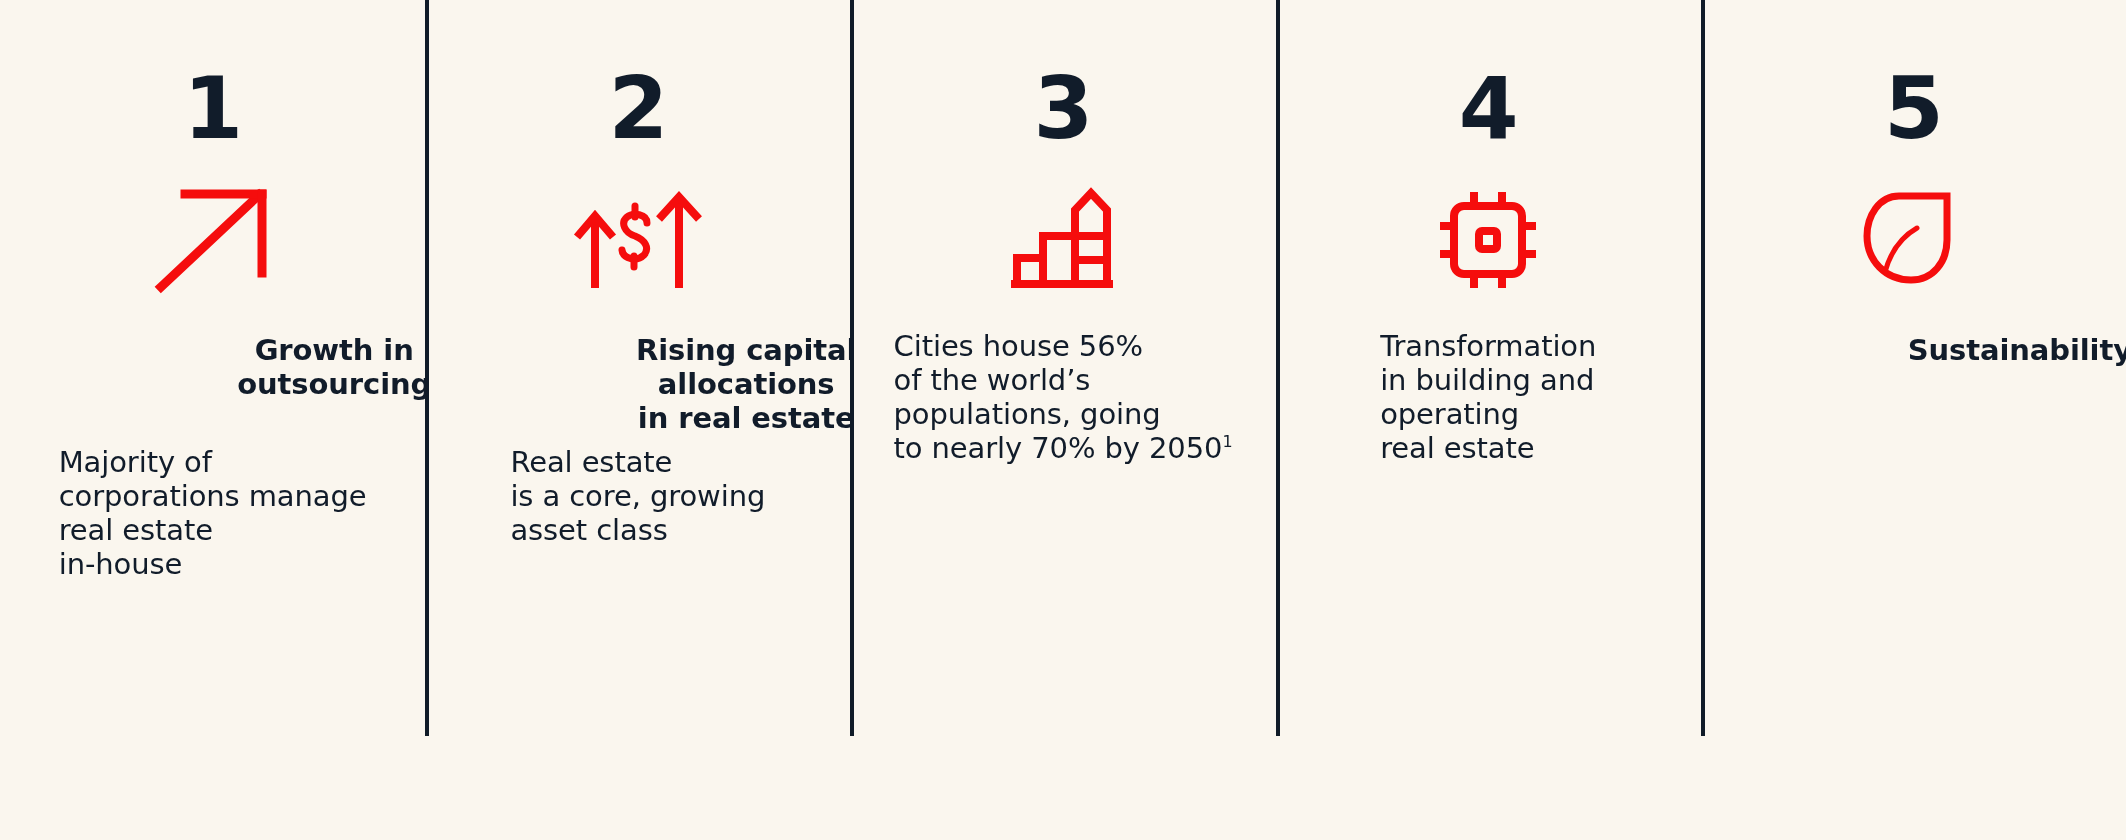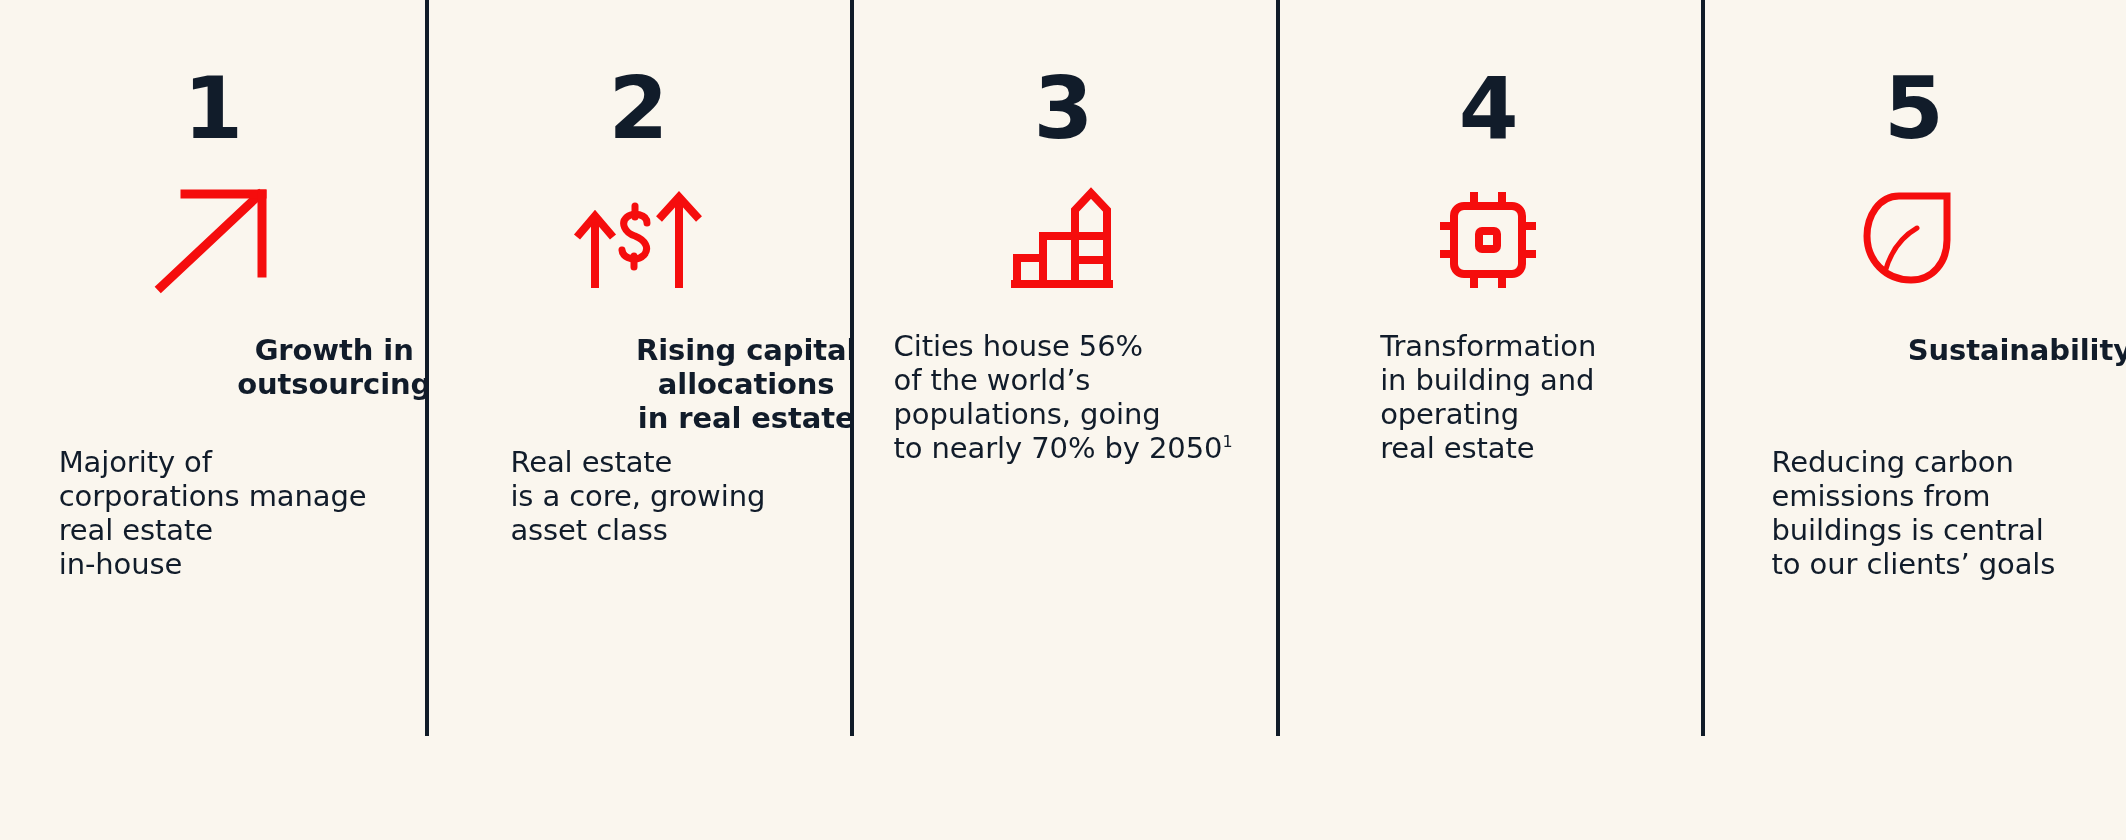--- a/index.html
+++ b/index.html
@@ -227,19 +227,16 @@
       <div class="num">5</div>
       <div class="icon-wrap">
         <svg width="100" height="104" viewBox="0 0 100 104" fill="none" stroke="#f50d0d" stroke-width="7" stroke-linecap="round">
           <path d="M84 8 L36 8 C16 8, 4 28, 4 48 C4 72, 22 92, 48 92 C70 92, 84 74, 84 52 Z"></path>
           <path d="M22 84 C28 62, 40 48, 54 40" stroke-width="5"></path>
         </svg>
       </div>
       <div class="col-head-slot">
         <div class="heading">Sustainability</div>
       </div>
-      <div class="col-body-slot">
-        <div class="body-text">Reducing carbon<br>emissions from<br>buildings is central<br>to our clients’ goals</div>
-      </div>
     </div>
 
   </div>
 </div>
 
 </body></html>

